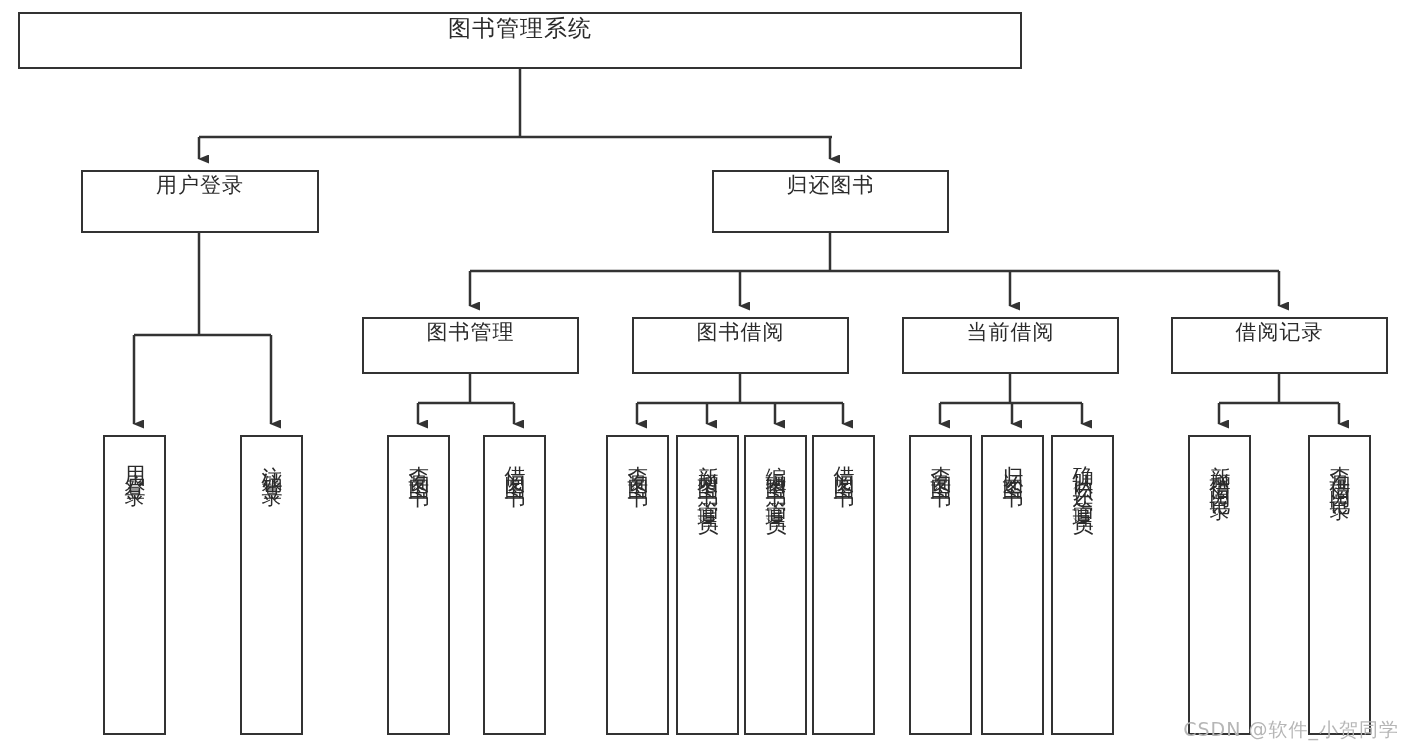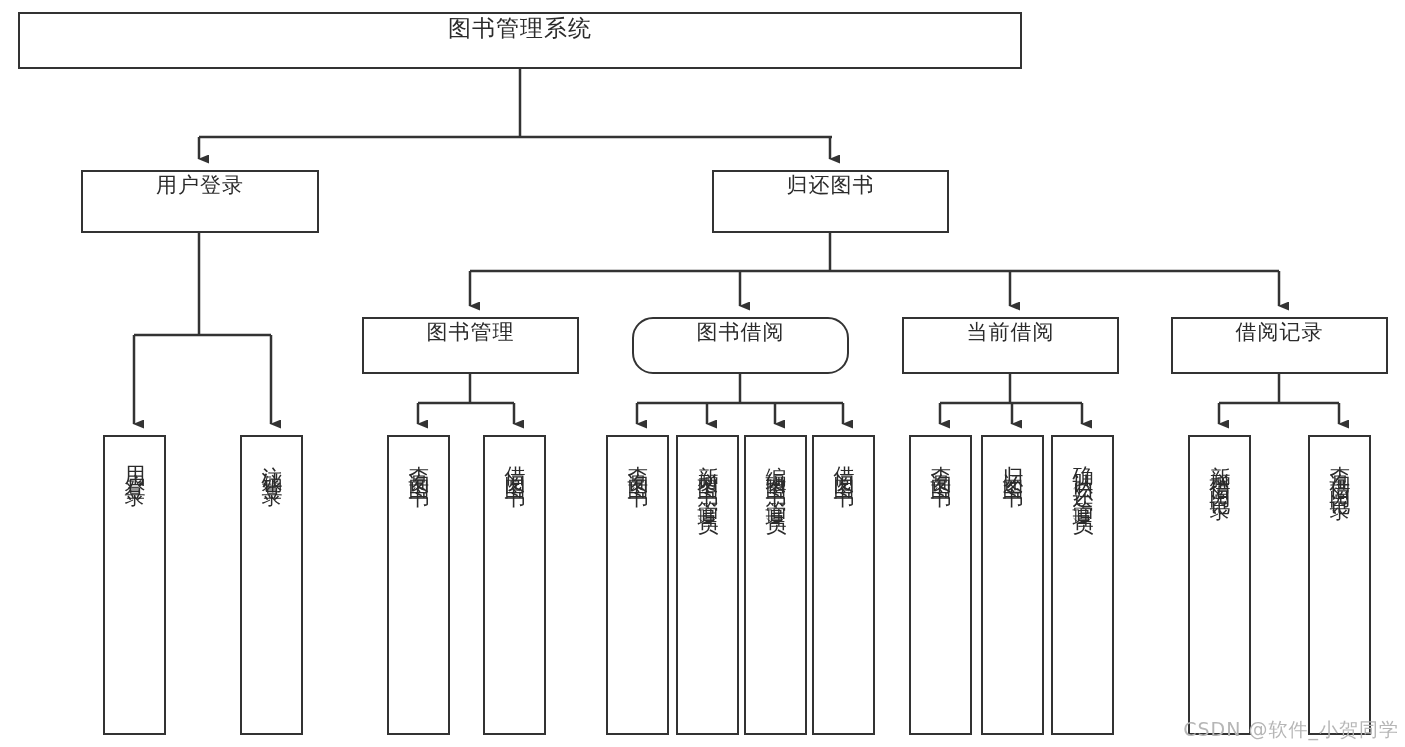--- a/index.html
+++ b/index.html
@@ -130,21 +130,21 @@
   <div class="node lvl2" style="left: 81px; top: 170px; width: 238px; height: 63px;">
     <span class="label">用户登录</span>
   </div>
   <div class="node lvl2" style="left: 712px; top: 170px; width: 237px; height: 63px;">
     <span class="label">归还图书</span>
   </div>
 
   <div class="node lvl3" style="left: 362px; top: 317px; width: 217px; height: 57px;">
     <span class="label">图书管理</span>
   </div>
-  <div class="node lvl3" style="left: 632px; top: 317px; width: 217px; height: 57px; border-radius: 21px;">
+  <div class="node lvl3" style="left: 632px; top: 317px; width: 217px; height: 57px;">
     <span class="label">图书借阅</span>
   </div>
   <div class="node lvl3" style="left: 1171px; top: 317px; width: 217px; height: 57px;">
     <span class="label">借阅记录</span>
   </div>
   <div class="node lvl3" style="left: 902px; top: 317px; width: 217px; height: 57px;">
     <span class="label">当前借阅</span>
   </div>
 
   <div class="node leaf" style="left: 103px; top: 435px; width: 63px; height: 300px;">

